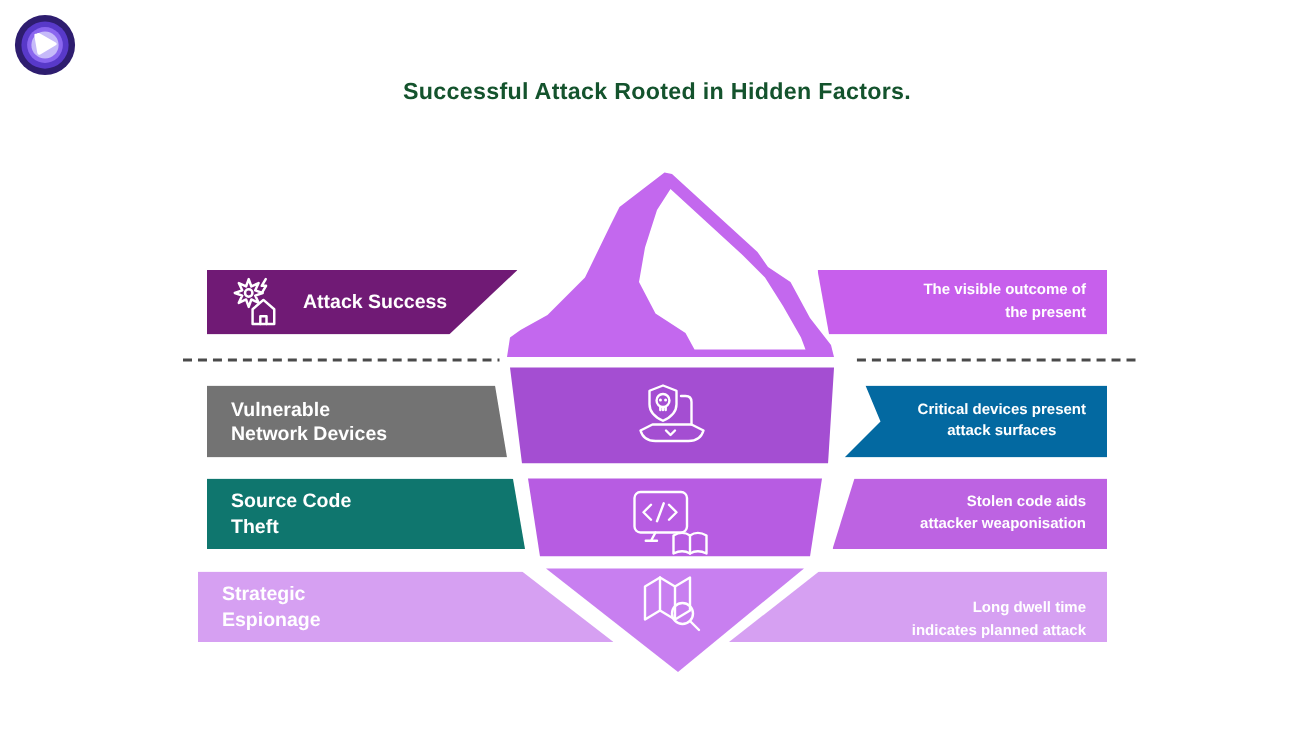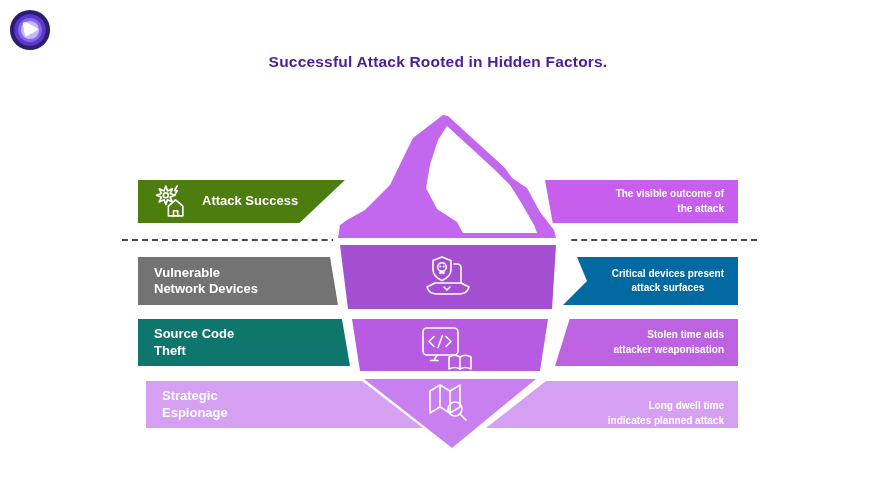--- a/index.html
+++ b/index.html
@@ -26,74 +26,74 @@
     font-size:10px;font-weight:700;line-height:1.45;white-space:pre-line;
   }
   .row1-label-wrap{display:flex;align-items:center;gap:12px;}
   
   .b1L{left:138px;top:180px;width:207px;height:43px;clip-path:polygon(0 0,100% 0,78% 100%,0 100%);}
   .b1R{left:545px;top:180px;width:193px;height:43px;clip-path:polygon(0 0,100% 0,100% 100%,4% 100%);}
   .b2L{left:138px;top:257px;width:200px;height:48px;clip-path:polygon(0 0,96% 0,100% 100%,0 100%);}
   .b2R{left:563px;top:257px;width:175px;height:48px;clip-path:polygon(8% 0,100% 0,100% 100%,0 100%,24px 50%);}
   .b3L{left:138px;top:319px;width:212px;height:47px;clip-path:polygon(0 0,96.2% 0,100% 100%,0 100%);}
   .b3R{left:555px;top:319px;width:183px;height:47px;clip-path:polygon(8% 0,100% 0,100% 100%,0 100%);}
-  .b4L{left:146px;top:381px;width:277px;height:47px;clip-path:polygon(0 0,78% 0,100% 100%,0 100%);}
+  .b4L{left:132px;top:381px;width:277px;height:47px;clip-path:polygon(0 0,78% 0,100% 100%,0 100%);}
   .b4R{left:486px;top:381px;width:252px;height:47px;clip-path:polygon(23.8% 0,100% 0,100% 100%,0 100%);align-items:flex-end;}
   .iceberg{position:absolute;left:325px;top:110px;pointer-events:none;}
   .icon-stroke{fill:none;stroke:#ffffff;stroke-width:1.6;stroke-linecap:round;stroke-linejoin:round;}
 </style>
 </head>
 <body>
 
 <div class="stage">
 
   <svg class="logo" viewBox="0 0 44 44">
     <circle cx="22" cy="22" r="21" fill="#2e1d6f"></circle>
     <circle cx="22" cy="22" r="16.5" fill="#5839c9"></circle>
     <circle cx="22" cy="22" r="12.5" fill="#8a66ef"></circle>
     <circle cx="22" cy="22" r="9.5" fill="#c6baf9"></circle>
     <path fill="#ffffff" d="M16,14.2 Q14.2,13.6 14.6,15.8 L16.6,27.4 Q17,29.6 19,28.4 L29.2,22.4 Q31.2,21.2 29.2,20 L18.2,13.8 Q17,13.2 16,14.2 Z"></path>
   </svg>
 
-  <h1 class="title" style="color: #4c1d95;">Successful Attack Rooted in Hidden Factors.</h1>
+  <h1 class="title" style="color: #14532d;">Successful Attack Rooted in Hidden Factors.</h1>
 
   <div class="waterline" style="border-top-color: rgb(74, 74, 74);"></div>
 
-  <div class="band left b1L" style="background: #4d7c0f;">
+  <div class="band left b1L" style="background: #701a75;">
     <div class="row1-label-wrap">
       <svg width="36" height="33" viewBox="0 0 34 32">
         <polygon class="icon-stroke" points="20,10 15.2,11.7 17.4,16.4 12.7,14.2 11,19 9.3,14.2 4.6,16.4 6.8,11.7 2,10 6.8,8.3 4.6,3.6 9.3,5.8 11,1 12.7,5.8 17.4,3.6 15.2,8.3"></polygon>
         <circle class="icon-stroke" cx="11" cy="10" r="2.4"></circle>
         <path class="icon-stroke" d="M22,1 l-2.6,4.4 h2.8 l-2.6,4.4"></path>
         <path class="icon-stroke" d="M13.5,20.5 l7,-6 7,6 v9.5 h-14 z"></path>
         <path class="icon-stroke" d="M18.5,30 v-5 h4 v5"></path>
       </svg>
       <span class="label">Attack Success</span>
     </div>
   </div>
   <div class="band right b1R" style="background: rgb(199, 95, 236);">
     <span class="desc">The visible outcome of
-the attack</span>
+the present</span>
   </div>
 
   <div class="band left b2L" style="background: #737373;">
     <span class="label">Vulnerable
 Network Devices</span>
   </div>
   <div class="band right b2R" style="background: #0369a1; text-align: center;">
     <span class="desc">Critical devices present
 attack surfaces</span>
   </div>
 
   <div class="band left b3L" style="background: #0f766e;">
     <span class="label">Source Code
 Theft</span>
   </div>
   <div class="band right b3R" style="background: rgb(189, 99, 226);">
-    <span class="desc">Stolen time aids
+    <span class="desc">Stolen code aids
 attacker weaponisation</span>
   </div>
 
   <div class="band left b4L" style="background: rgb(214, 160, 242);">
     <span class="label">Strategic
 Espionage</span>
   </div>
   <div class="band right b4R" style="background: rgb(214, 160, 242);">
     <span class="desc">Long dwell time
 indicates planned attack</span>

